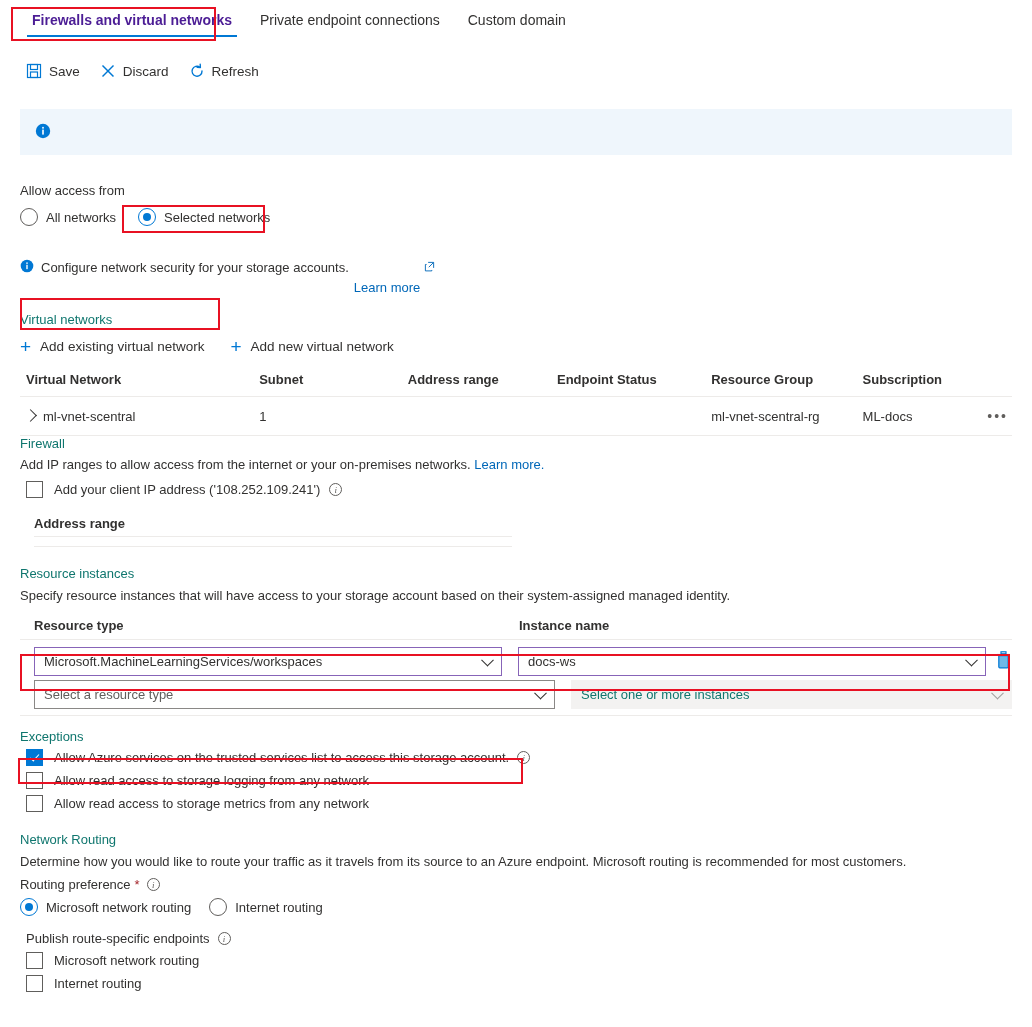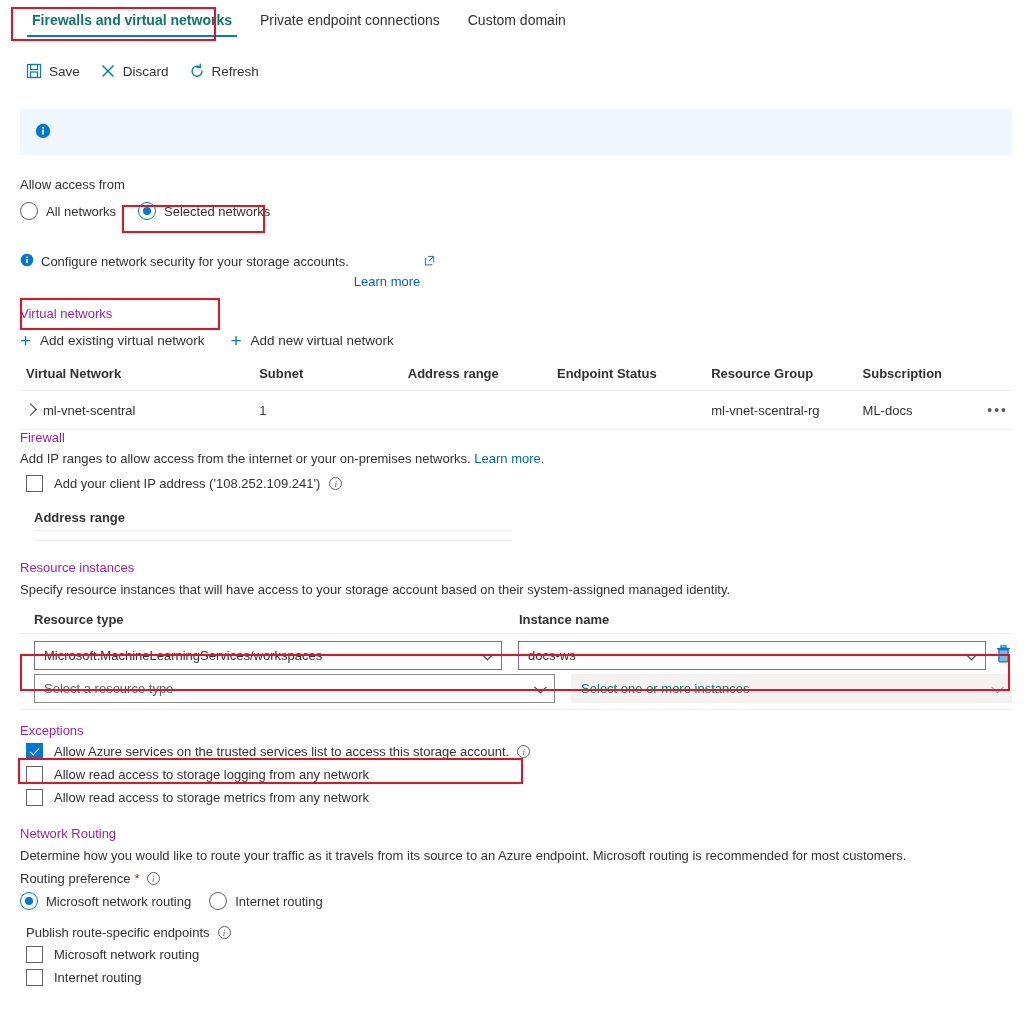--- a/index.html
+++ b/index.html
@@ -29,21 +29,21 @@
   .tab {
     position: relative;
     padding: 12px 14px 11px 14px;
     font-size: 14px;
     color: #323130;
     cursor: pointer;
     white-space: nowrap;
   }
   .tab.active {
     font-weight: bold;
-    color: #0f766e;
+    color: #4c1d95;
   }
   .tab.active::after {
     content: "";
     position: absolute;
     left: 9px;
     right: 9px;
     bottom: 2px;
     height: 2px;
     background: #0078d4;
   }
@@ -91,21 +91,21 @@
   .banner .txt { margin-left: 10px; }
 
   
   .page { padding: 0 20px; }
   .label-sm {
     font-size: 13px;
     color: #323130;
   }
   .section-title {
     font-size: 13px;
-    color: #a21caf;
+    color: #0f766e;
   }
   .link { color: #0067b8; text-decoration: none; cursor: pointer; }
   .info-outline {
     display: inline-block;
     width: 13px; height: 13px;
     border-radius: 50%;
     border: 1px solid #605e5c;
     color: #605e5c;
     font-size: 9px;
     line-height: 12px;
@@ -364,21 +364,21 @@
     <svg width="16" height="16" viewBox="0 0 16 16">
       <circle cx="8" cy="8" r="7.2" fill="#0078d4"></circle>
       <rect x="7.2" y="6.6" width="1.6" height="5" fill="#fff"></rect>
       <rect x="7.2" y="3.9" width="1.6" height="1.7" fill="#fff"></rect>
     </svg>
   </span>
 </div>
 
 <div class="page">
 
-  <div style="margin-top:22px;" class="label-sm">Allow access from</div>
+  <div style="margin-top:28px;" class="label-sm">Allow access from</div>
 
   <div class="radio-row" style="margin-top:8px;height:22px;">
     <div class="radio"></div>
     <span class="radio-label">All networks</span>
     <div style="width:22px;"></div>
     <div class="radio checked"></div>
     <span class="radio-label">Selected networks</span>
   </div>
   <div style="position:absolute;left:122px;top:205px;width:143px;height:28px;border:2px solid #e81123;box-sizing:border-box;pointer-events:none;"></div>
 

